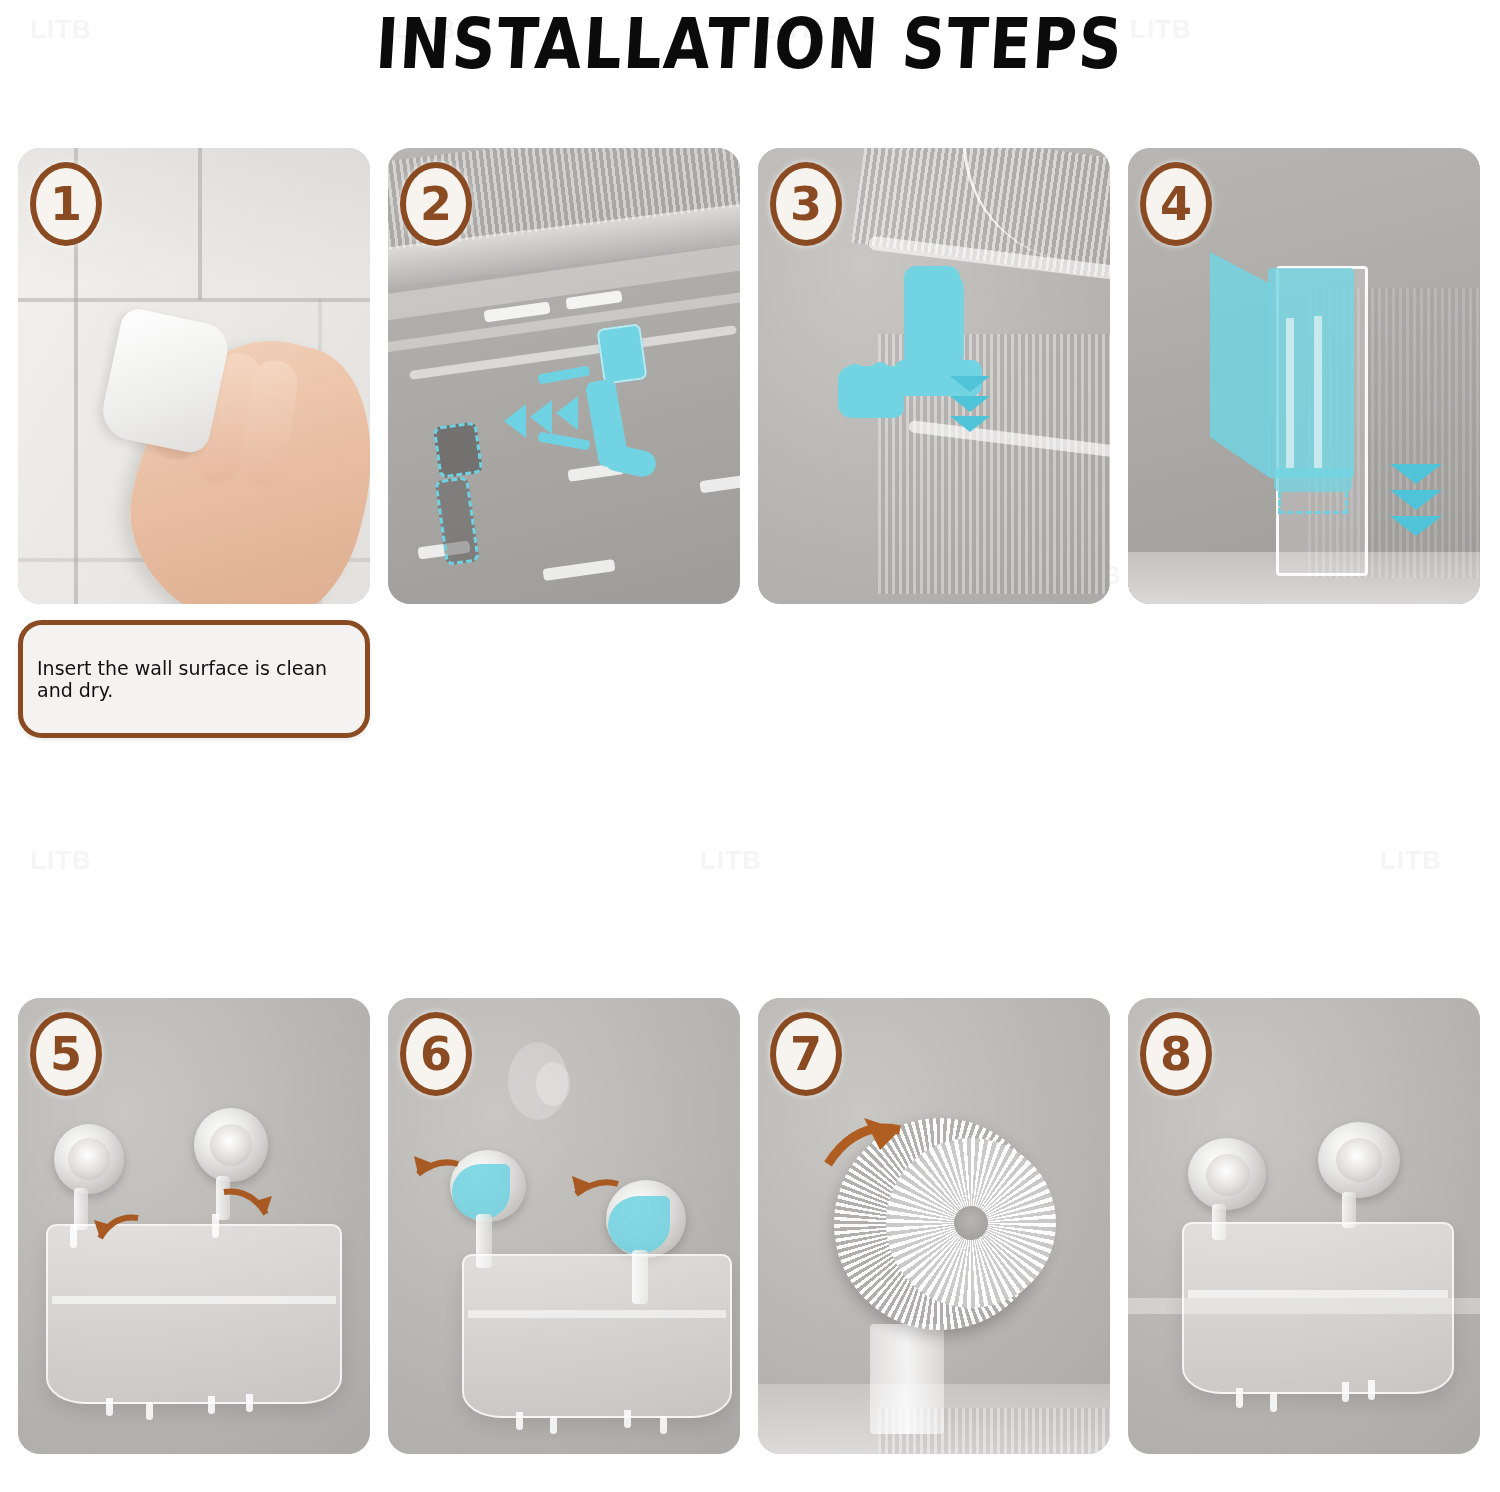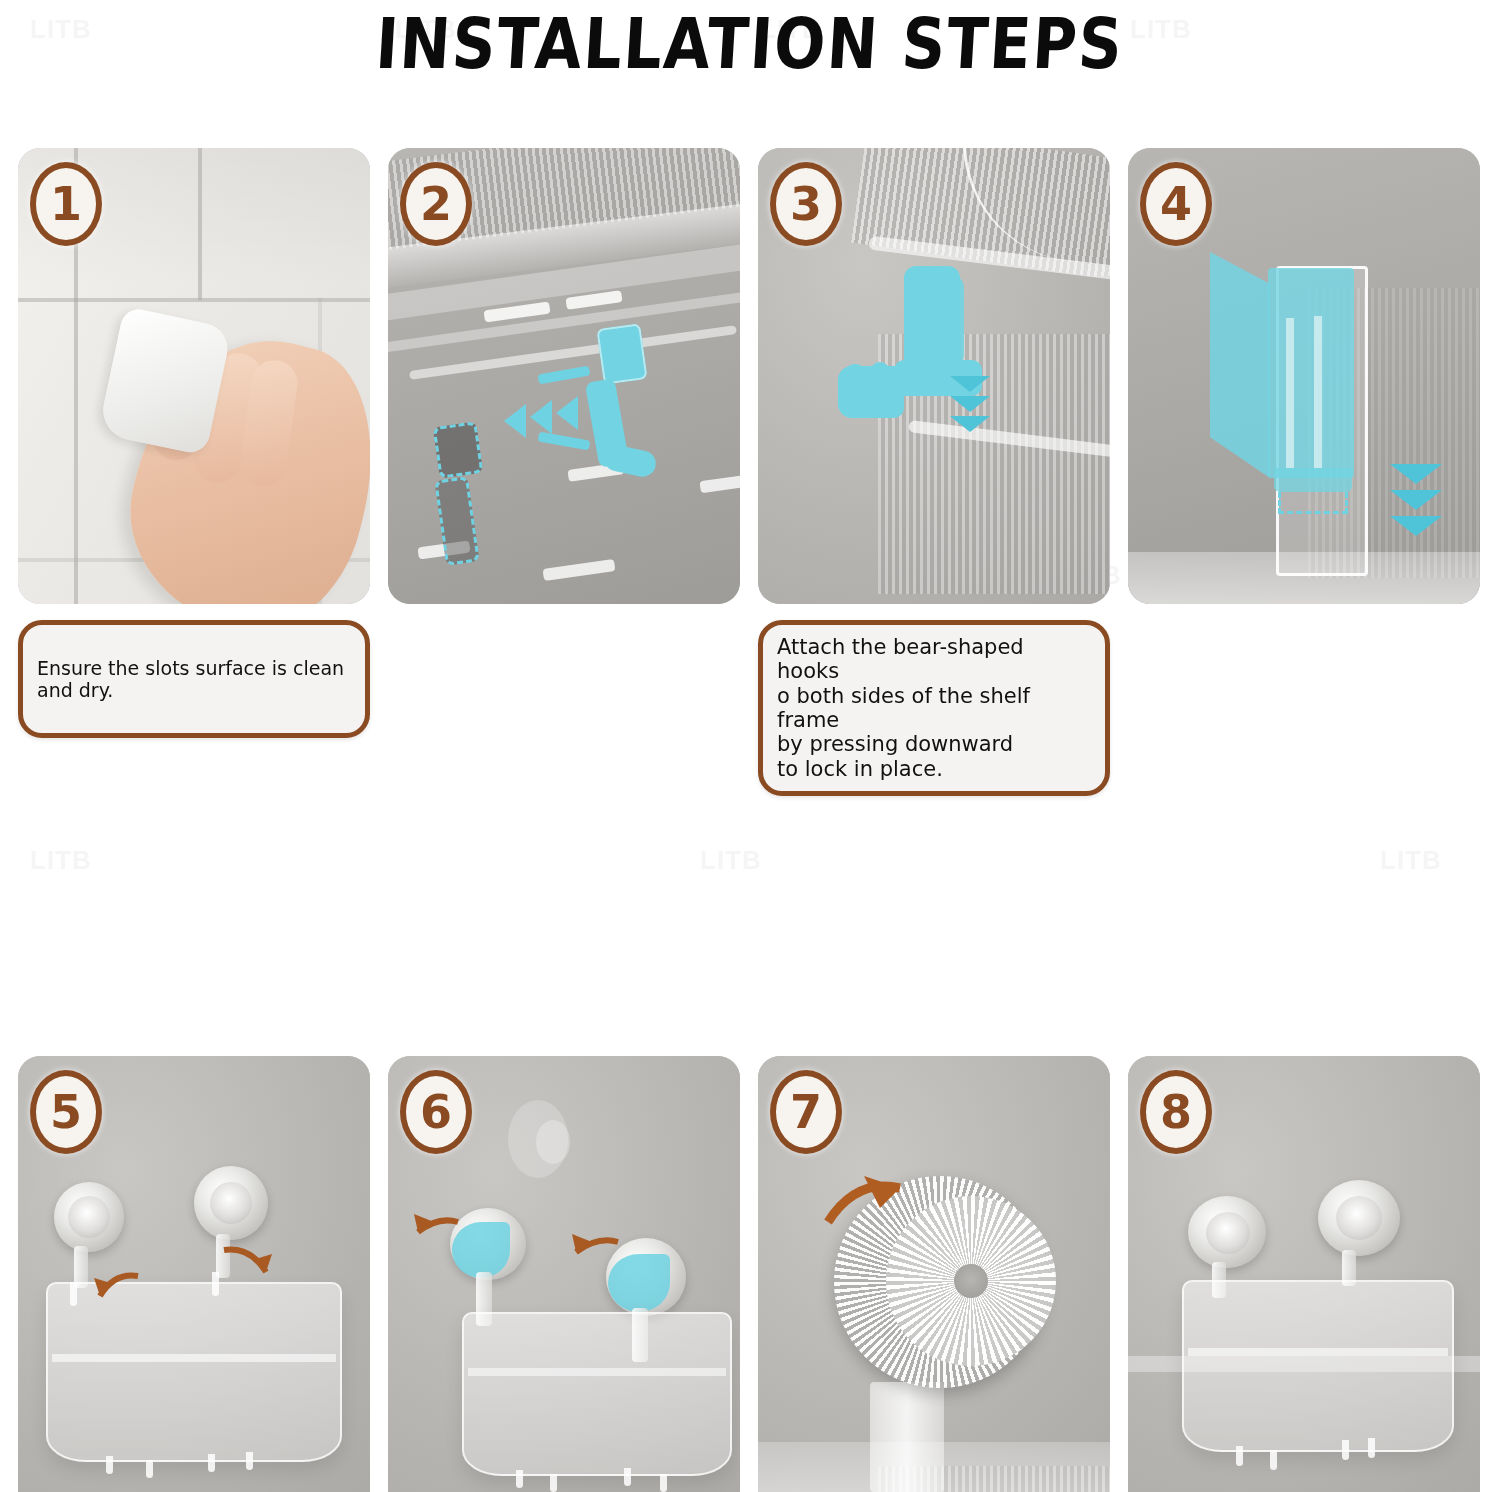--- a/index.html
+++ b/index.html
@@ -316,21 +316,21 @@
           <div class="finger" style="left:146px; top:196px; width:48px; height:118px; transform:rotate(20deg);"></div>
           <div class="finger" style="left:186px; top:204px; width:48px; height:132px; transform:rotate(14deg);"></div>
           <div class="finger" style="left:228px; top:212px; width:46px; height:126px; transform:rotate(8deg);"></div>
           <div class="cloth"></div>
         </div>
         <div class="badge">
           <span class="badge-num">1</span>
         </div>
       </div>
       <div class="caption">
-        <div class="caption-text c1">Ensure the slots surface is clean and dry.</div>
+        <div class="caption-text c1">Insert the wall surface is clean and dry.</div>
       </div>
     </div>
 
     <div class="step">
       <div class="panel">
         <div class="art">
           <div class="bg-gray2"></div>
           <div class="ribs" style="left:-20px; top:-10px; width:420px; height:88px; transform:rotate(-7deg); opacity:.75;"></div>
           <div style="position:absolute; left:-10px; top:76px; width:400px; height:40px; background:linear-gradient(180deg,rgba(255,255,255,.55),rgba(255,255,255,.05)); transform:rotate(-7deg);"></div>
           <div style="position:absolute; left:-30px; top:120px; width:430px; height:26px; background:rgba(255,255,255,.30); transform:rotate(-8deg); border-radius:10px;"></div>
@@ -380,26 +380,20 @@
           <div class="cyan" style="position:absolute; left:112px; top:214px; width:20px; height:20px; border-radius:50%;"></div>
 
           <div class="chev" style="left:192px; top:228px;"></div>
           <div class="chev" style="left:192px; top:248px;"></div>
           <div class="chev" style="left:192px; top:268px;"></div>
         </div>
         <div class="badge">
           <span class="badge-num">3</span>
         </div>
       </div>
-      <div class="caption">
-        <div class="caption-text">Attach the bear-shaped hooks
-o both sides of the shelf frame
-by pressing downward
-to lock in place.</div>
-      </div>
     </div>
 
     <div class="step">
       <div class="panel">
         <div class="art">
           <div class="bg-gray2"></div>
           <div style="position:absolute; left:0; bottom:0; width:352px; height:52px; background:linear-gradient(180deg, rgba(255,255,255,.35), rgba(255,255,255,.6));"></div>
           <div class="ribs" style="left:180px; top:140px; width:180px; height:290px; opacity:.25;"></div>
 
           <div style="position:absolute; left:148px; top:118px; width:92px; height:310px; border:3px solid rgba(255,255,255,.92); border-radius:4px; background:rgba(255,255,255,.18);"></div>

